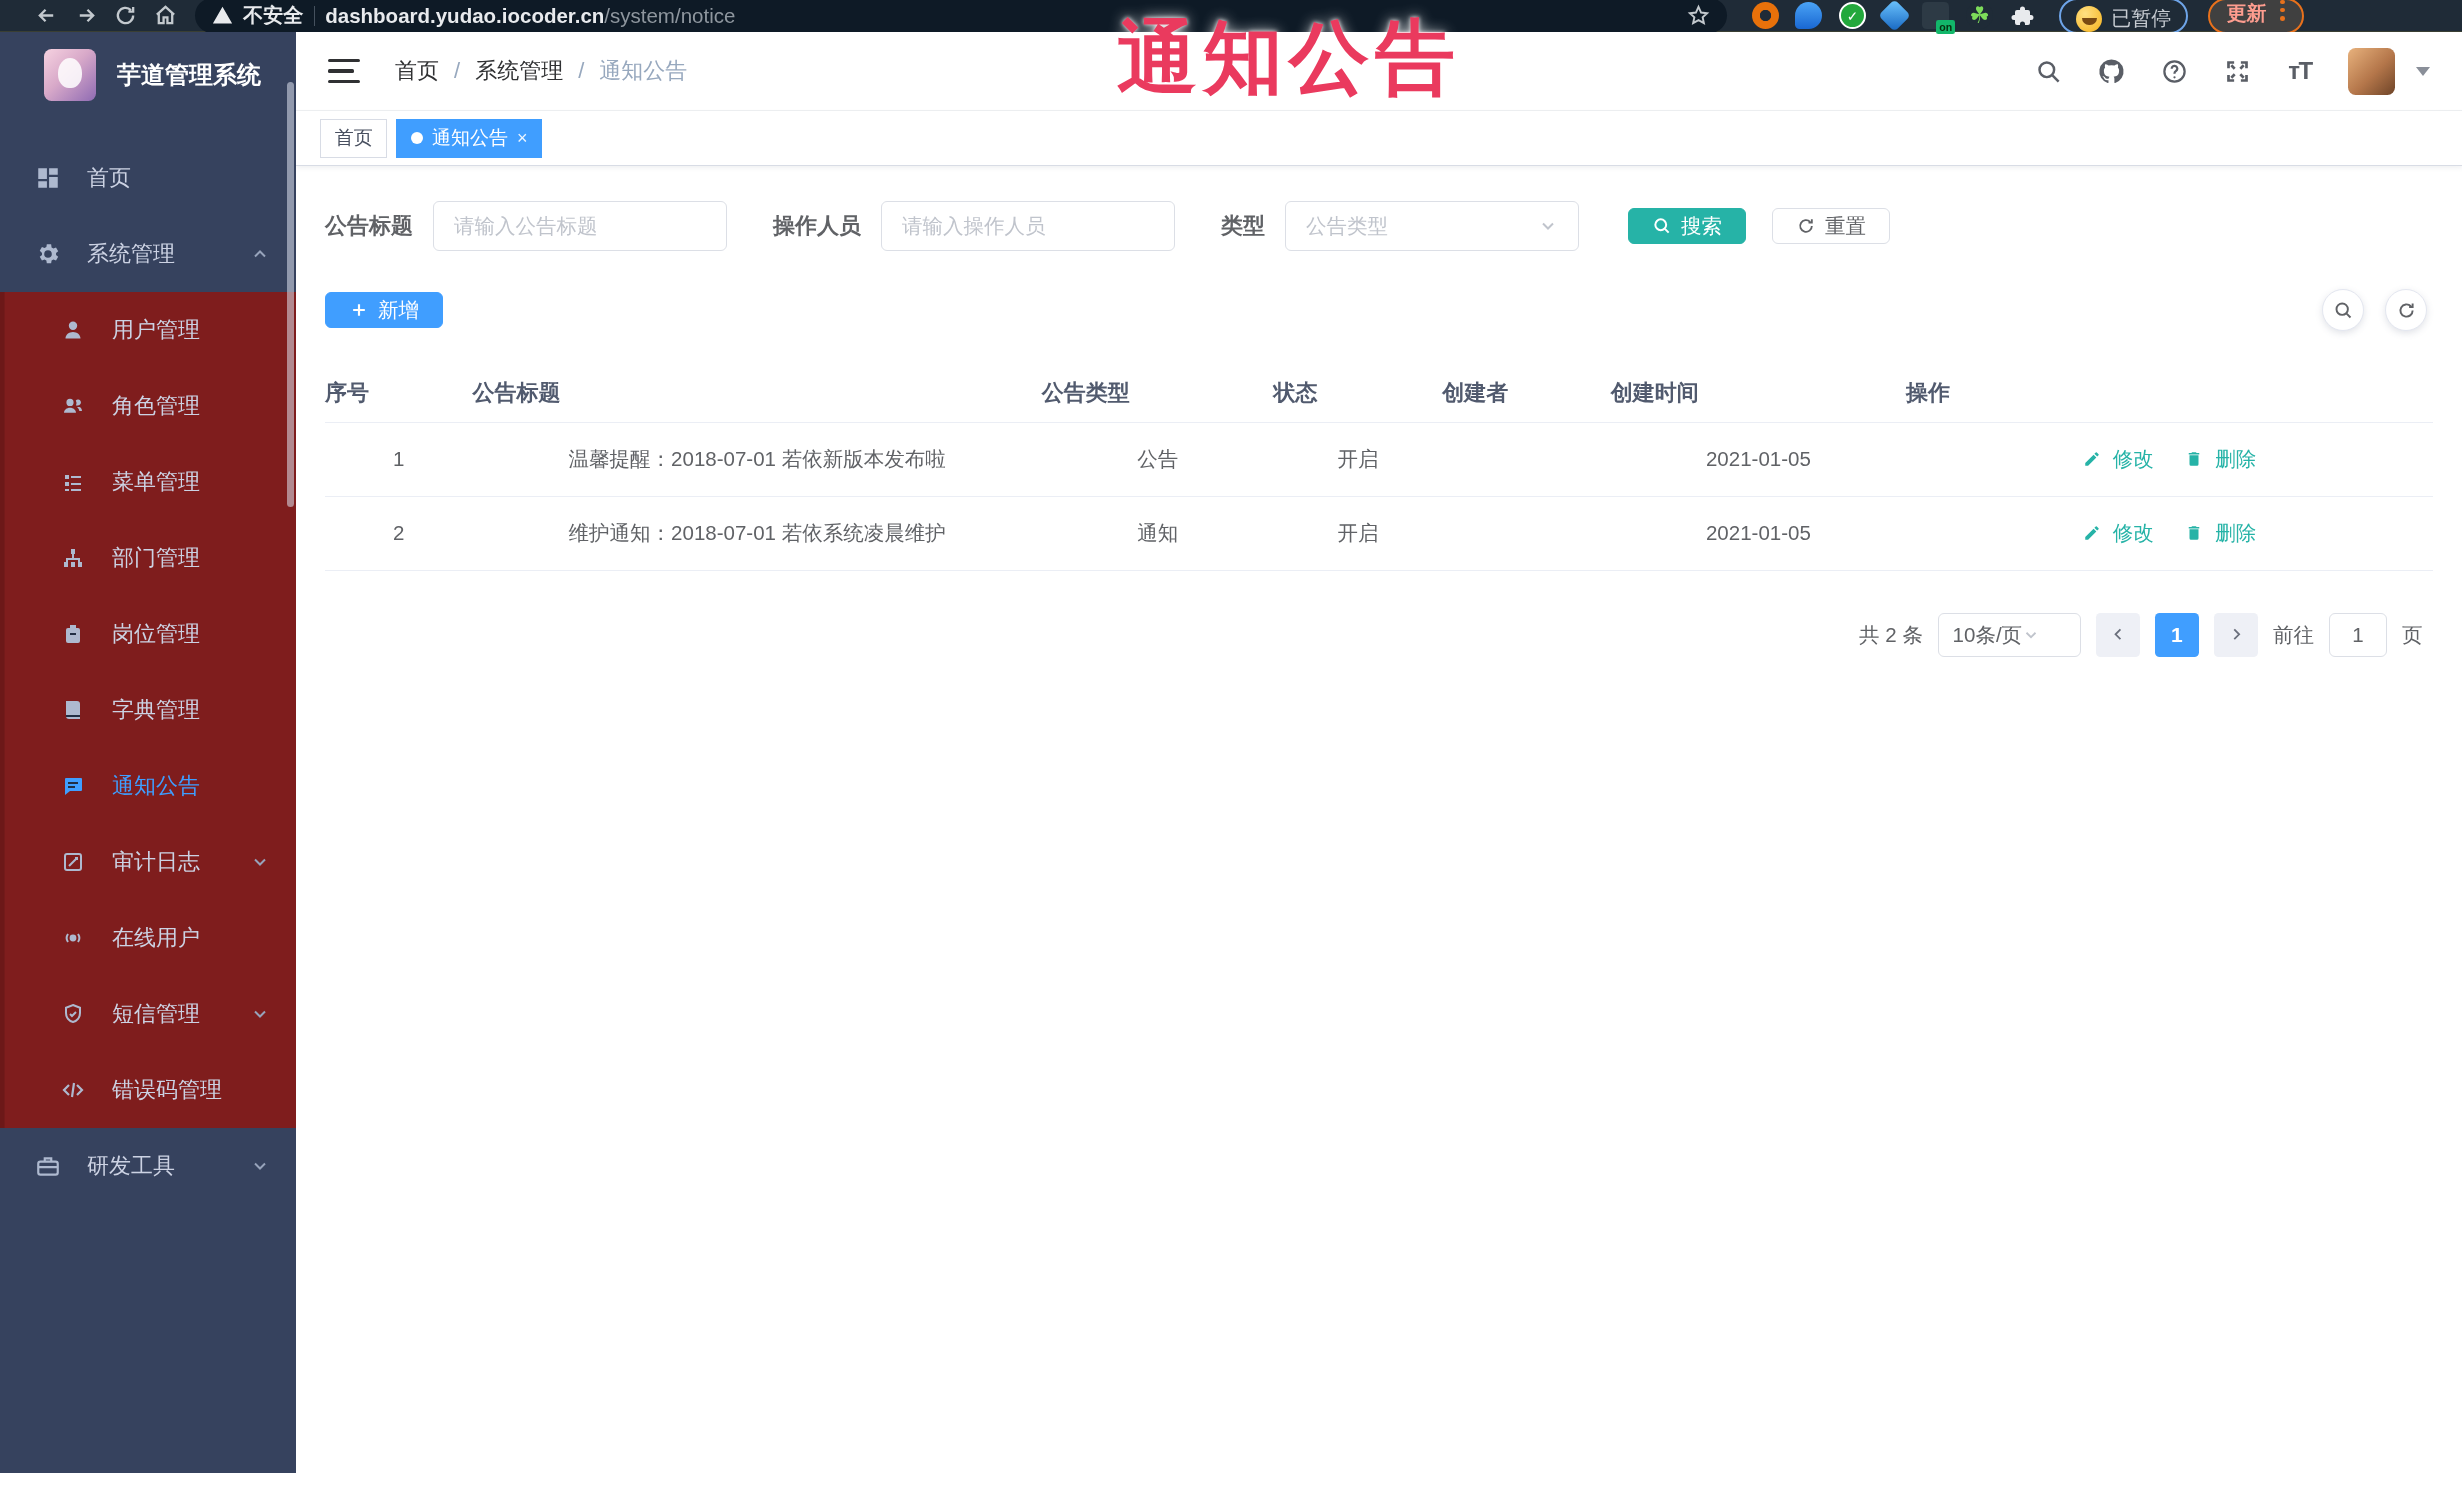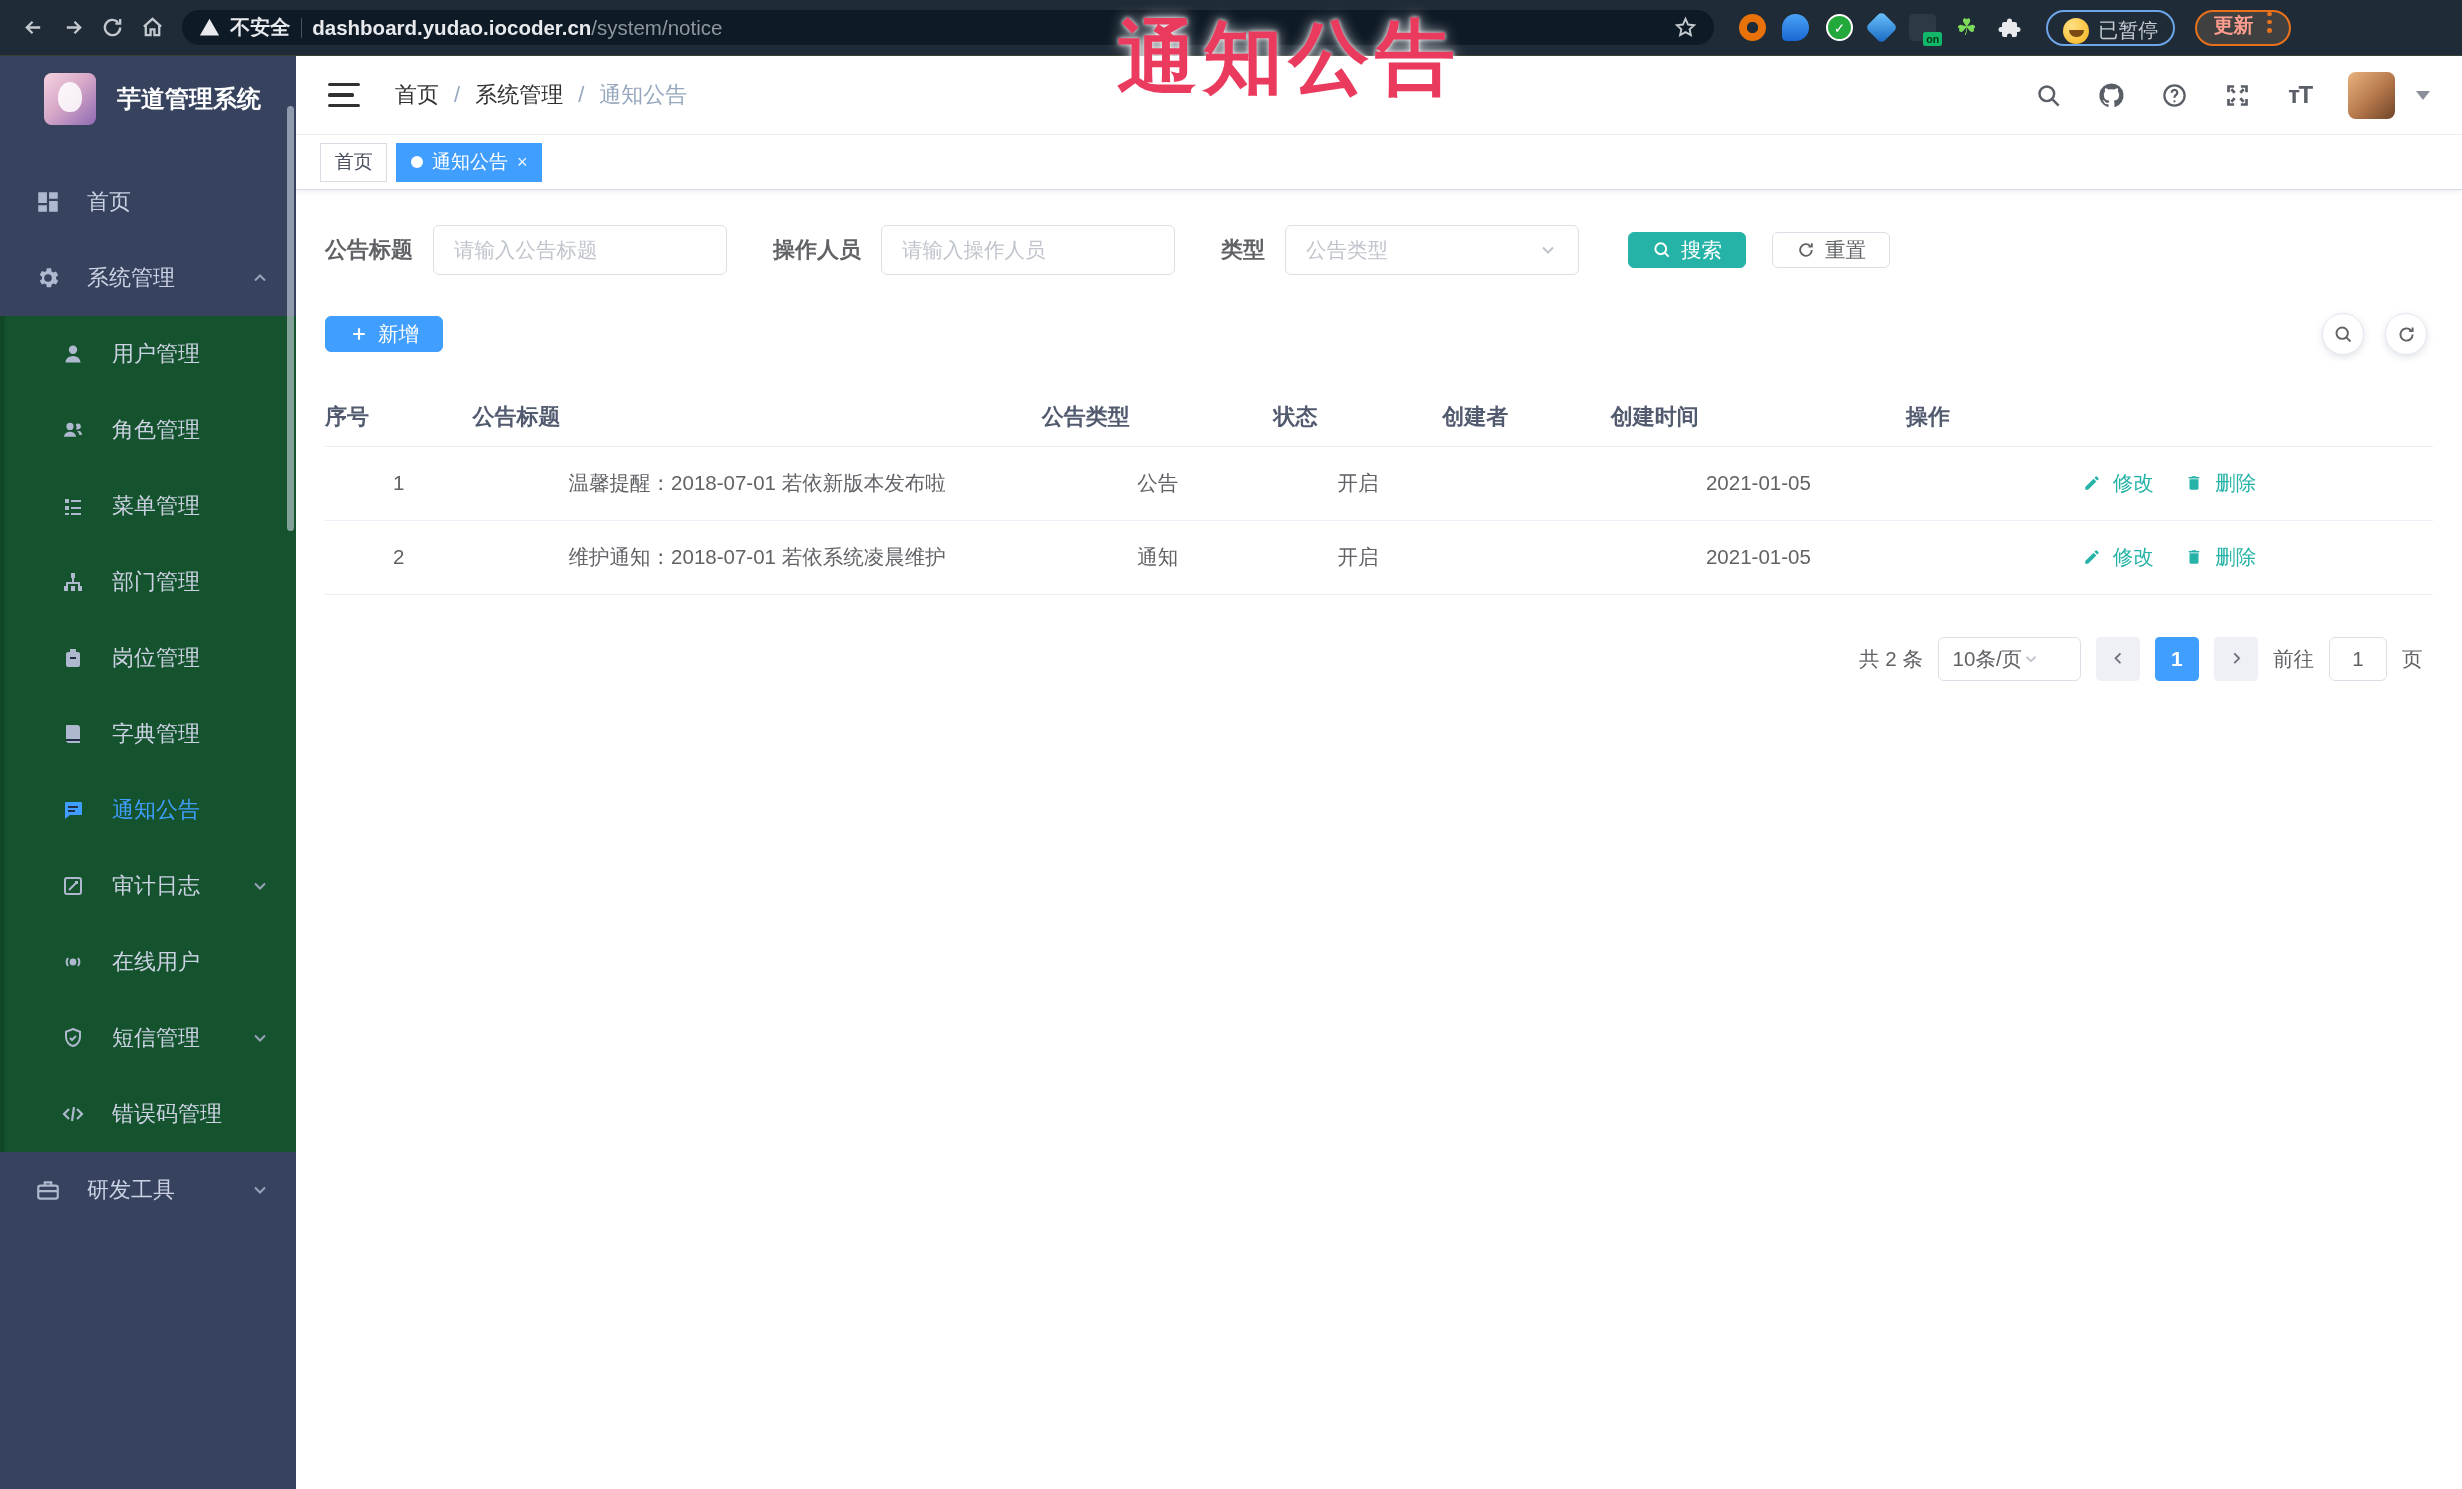--- a/index.html
+++ b/index.html
@@ -1,21 +1,21 @@
 <!DOCTYPE html>
 <html style="font-size:12px"><head>
 <meta charset="utf-8">
 <style>
   * { margin:0; padding:0; box-sizing:border-box; }
   html,body { width:2462px; height:1490px; }
   body { font-family:"Liberation Sans","DejaVu Sans",sans-serif; background:#fff; overflow:hidden; position:relative; }
   svg { display:block; }
 
   
-  .chrome { height:56px; background:#1f2b37; display:flex; align-items:center; padding:0 16px; gap:4.6px; border-bottom:1.5px solid #3a3f33; }
+  .chrome { height:32px; background:#1f2b37; display:flex; align-items:center; padding:0 29px; gap:4.6px; border-bottom:1.5px solid #3a3f33; }
   .navbtn { width:35px; height:35px; border-radius:50%; display:flex; align-items:center; justify-content:center; color:#c3c9ce; flex:0 0 auto; }
   .url-pill { height:35px; width:1532px; background:#0e1a26; border-radius:17.4px; display:flex; align-items:center; padding:0 16.7px; gap:10.6px; margin-left:7.6px; }
   .warn-tri { color:#e8eaed; }
   .sec-text { color:#e8eaed; font-size:20px; font-weight:bold; white-space:nowrap; }
   .url-div { width:0.8px; height:20px; background:#45515e; }
   .url-text { font-size:20.5px; white-space:nowrap; }
   .url-host { color:#e8eaed; font-weight:bold; }
   .url-path { color:#8e969e; }
   .star { margin-left:auto; color:#c3c9ce; }
   .ext-row { display:flex; align-items:center; gap:16.7px; margin-left:20px; }
@@ -42,21 +42,21 @@
   .sidebar { width:296px; background:#36425e; flex:0 0 auto; position:relative; color:#ccd2e3; }
   .logo-row { height:85px; display:flex; align-items:center; padding-left:44px; gap:21px; }
   .logo-img { width:52px; height:52px; border-radius:7.6px; background:linear-gradient(135deg,#f6d2e0 0%,#d8a9c9 45%,#8f6bb3 100%); position:relative; flex:0 0 auto; }
   .logo-img:after { content:""; position:absolute; left:13.7px; top:9px; width:24px; height:30px; border-radius:50% 50% 45% 45%; background:rgba(255,255,255,.85); }
   .logo-title { color:#ffffff; font-size:24px; font-weight:bold; white-space:nowrap; }
   .menu { margin-top:23px; }
   .menu-item { height:76px; display:flex; align-items:center; padding:0 26px 0 33px; font-size:22px; cursor:pointer; }
   .menu-item .mi { width:30px; display:flex; justify-content:center; color:#aeb9cf; flex:0 0 auto; }
   .menu-item .label { margin-left:24px; white-space:nowrap; }
   .chev { margin-left:auto; color:#97a3bb; }
-  .submenu { background:#14532d; box-shadow:inset 4.6px 0 0 rgba(0,0,0,.15); }
+  .submenu { background:#7f1d1d; box-shadow:inset 4.6px 0 0 rgba(0,0,0,.15); }
   .submenu .menu-item { padding-left:58px; }
   .menu-item.active { color:#3f9eff; }
   .menu-item.active .mi { color:#3f9eff; }
   .scroll-thumb { position:absolute; right:2.3px; top:50px; width:6.8px; height:425px; border-radius:3.8px; background:rgba(220,226,238,.55); }
 
   .main { flex:1; display:flex; flex-direction:column; background:#fff; min-width:0; }
 
   
   .navbar { height:79px; display:flex; align-items:center; padding:0 32px; border-bottom:0.8px solid #eef0f2; }
   .hamburger { width:32px; display:flex; flex-direction:column; gap:6.8px; cursor:pointer; }

